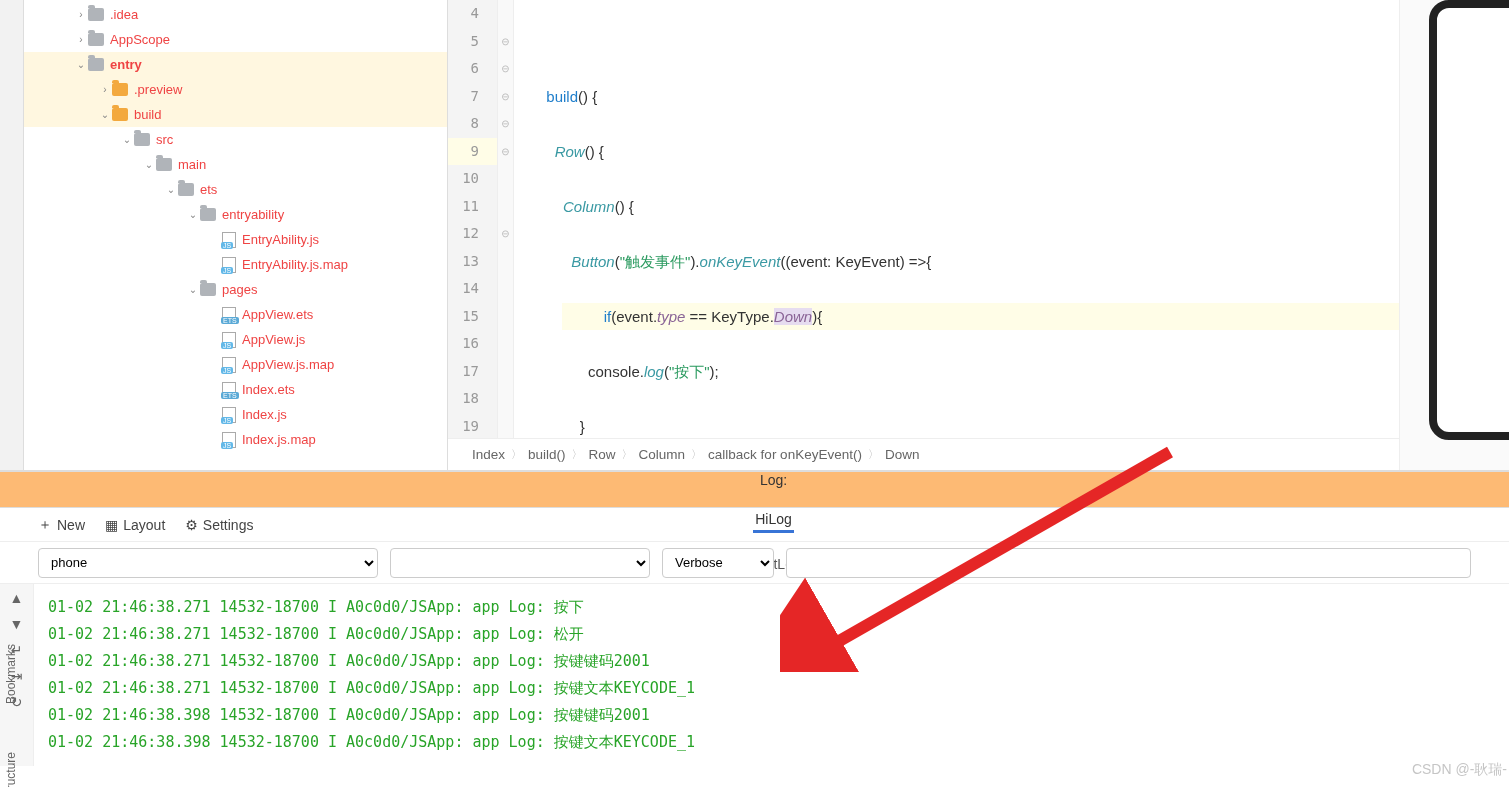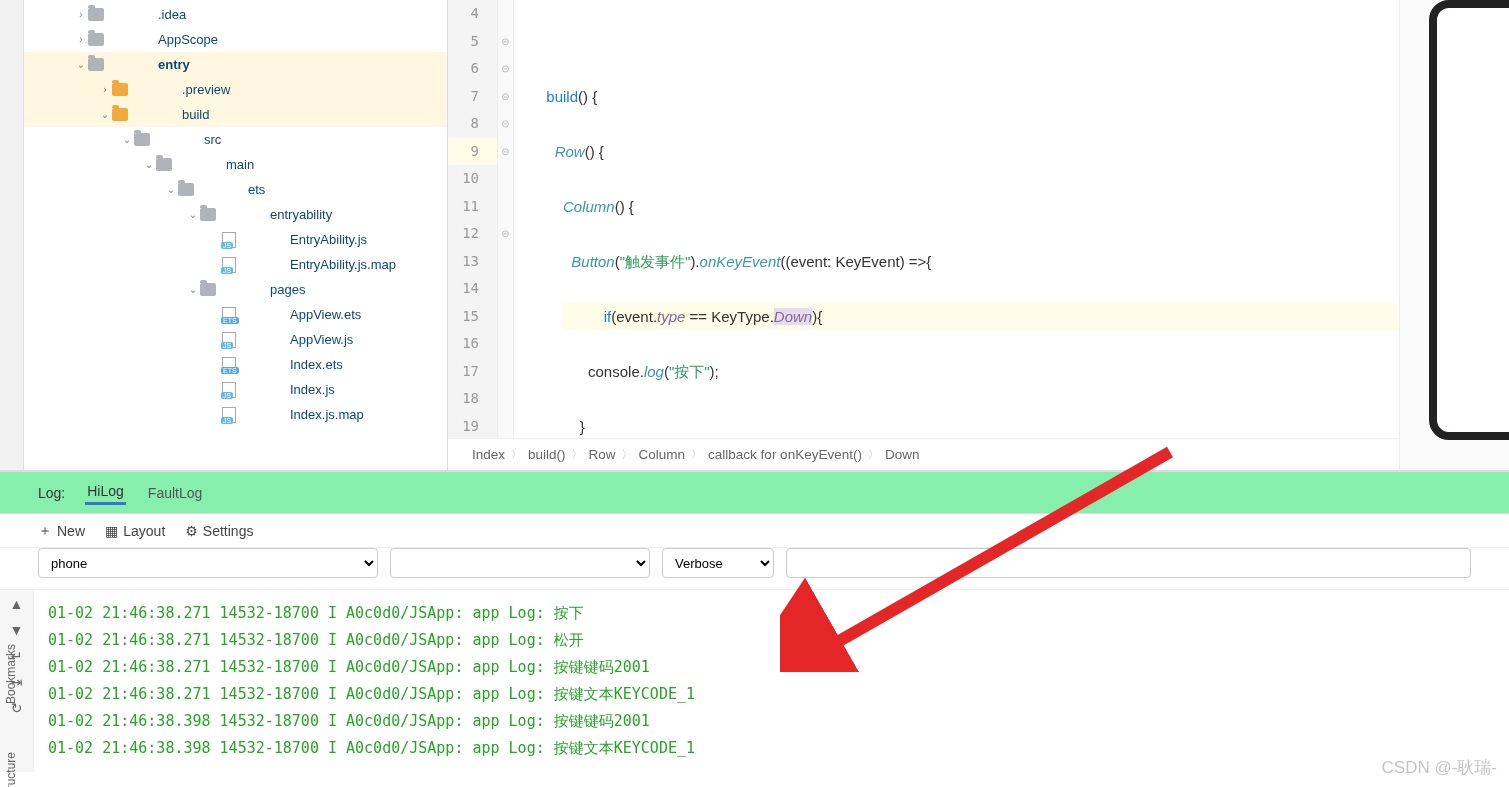--- a/index.html
+++ b/index.html
@@ -11,53 +11,53 @@
 .tree-item.selected { background: #fff7e0; }
 .tree-item .arrow { width: 14px; text-align: center; color: #888; font-size: 10px; }
 .tree-item .folder-icon { width: 16px; height: 13px; background: #b0b4b9; margin-right: 6px; border-radius: 2px; position: relative; }
 .tree-item .folder-icon::before { content:''; position:absolute; top:-3px; left:0; width:7px; height:3px; background:#b0b4b9; border-radius:2px 2px 0 0; }
 .tree-item .folder-icon.orange { background: #f3a93e; }
 .tree-item .folder-icon.orange::before { background:#f3a93e; }
 .tree-item .file-icon { width: 14px; height: 16px; background: #fff; border: 1px solid #aaa; margin-right: 6px; position: relative; font-size: 8px; display:flex; align-items:flex-end; justify-content:center; }
 .tree-item .badge { position: absolute; bottom: -2px; left: -2px; font-size: 7px; background: #62b8e8; color: #fff; padding: 0 2px; border-radius: 2px; }
 .tree-item .badge.ts { background: #3178c6; }
 .tree-item .badge.ets { background: #5aa9d6; }
-.tree-item .label { color: #0c4a6e; margin-left: 48px; }
+.tree-item .label { color: #ef4444; }
 .tree-item.bold .label { font-weight: bold; }
 .editor-pane { flex: 1; display: flex; flex-direction: column; background: #fff; }
 .editor-body { flex: 1; display: flex; overflow: hidden; }
 .gutter { width: 50px; background: #f4f4f4; text-align: right; color: #999; font-family: 'Consolas', monospace; font-size: 14px; border-right: 1px solid #eee; }
 .gutter div { height: 27.5px; line-height: 27.5px; padding-right: 18px; }
 .fold-gutter { width: 16px; background: #f9f9f9; border-right: 1px solid #eee; }
 .fold-gutter div { height: 27.5px; display:flex; align-items:center; justify-content:center; color:#bbb; font-size:10px; }
 .code-area { flex: 1; font-family: Liberation Sans, sans-serif; font-size: 15px; line-height: 27.5px; padding-left: 24px; white-space: pre; position:relative; }
 .code-area .line { height: 27.5px; }
 .code-area .hl-line { background: #fffde7; margin-left: 24px; }
 .c-kw { color: #1f7ecb; }
 .c-fn { color: #3a99a3; font-style: italic; }
 .c-ident { color: #8a6496; font-style: italic; }
 .c-str { color: #2a9a5f; }
 .c-type { color: #333; }
 .c-hl { background: #e6dcf0; }
 .breadcrumb { height: 32px; border-top: 1px solid #eee; display: flex; align-items: center; padding-left: 24px; color: #666; gap: 6px; font-size: 13.5px; }
 .breadcrumb .sep { color: #bbb; font-size: 11px; }
 .preview-pane { width: 110px; background: #fafafa; border-left: 1px solid #eee; position:relative; }
 .phone-frame { position:absolute; top: 0; right: -20px; width: 100px; height: 440px; border: 8px solid #222; border-radius: 20px; background:#fff; }
-.log-header { height: 44px; background: #86efac; border-top: 2px solid #ddd; border-bottom: 1px solid #ddd; display: flex; align-items: center; padding-left: 38px; gap: 20px; font-size: 14px; }
+.log-header { height: 38px; background: #fdba74; border-top: 2px solid #ddd; border-bottom: 1px solid #ddd; display: flex; align-items: center; padding-left: 38px; gap: 20px; font-size: 14px; flex-direction: column; }
 .log-header .tab { cursor:pointer; padding: 3px 2px; color:#555; }
 .log-header .tab.active { border-bottom: 3px solid #3874d6; color:#333; }
 .log-toolbar { height: 34px; background: #fff; border-bottom: 1px solid #eee; display: flex; align-items: center; padding-left: 38px; gap: 20px; font-size: 14px; color:#444; }
 .log-toolbar .btn { display:flex; align-items:center; gap:5px; cursor:pointer; }
-.log-filters { height: 42px; background: #fff; border-bottom: 1px solid #eee; display: flex; align-items: flex-start; padding: 0 38px; gap: 12px; }
+.log-filters { height: 42px; background: #fff; border-bottom: 1px solid #eee; display: flex; align-items: center; padding: 0 38px; gap: 12px; }
 .log-filters select, .log-filters input { height: 30px; border: 1px solid #ccc; border-radius: 4px; padding: 0 8px; font-size: 13px; background:#fff; }
 .log-body { display:flex; }
 .log-side { width: 34px; background: #f6f6f6; border-right:1px solid #eee; display:flex; flex-direction:column; align-items:center; padding-top:6px; gap:10px; color:#666; font-size:14px; }
 .log-content { flex:1; font-family: 'Consolas', monospace; font-size: 15px; color: #28a428; padding: 10px 0 10px 14px; line-height: 27px; white-space: pre; }
 .vert-label { writing-mode: vertical-rl; transform: rotate(180deg); font-size: 12px; color: #666; position: absolute; }
-.watermark { position:absolute; bottom: 8px; right: 12px; color: rgba(140,140,140,0.5); font-size: 17px; }
+.watermark { position:absolute; bottom: 8px; right: 2px; color: rgba(140,140,140,0.5); font-size: 14px; }
 .arrow-annotation { position:absolute; pointer-events:none; z-index:100; }
 </style>
 </head>
 <body>
 
 <div class="main-area">
   <div class="sidebar-left"></div>
 
   <div class="file-tree">
     <div class="tree-item" style="padding-left:50px">
@@ -126,20 +126,26 @@
         <span class="file-icon">
           <span class="badge ets">ETS</span>
         </span>
         <span class="label">AppView.ets</span>
       </div>
     <div class="tree-item" style="padding-left:198px">
         <span class="file-icon">
           <span class="badge">JS</span>
         </span>
         <span class="label">AppView.js</span>
+      </div>
+    <div class="tree-item" style="padding-left:198px">
+        <span class="file-icon">
+          <span class="badge">JS</span>
+        </span>
+        <span class="label">AppView.js.map</span>
       </div>
     <div class="tree-item" style="padding-left:198px">
         <span class="file-icon">
           <span class="badge ets">ETS</span>
         </span>
         <span class="label">Index.ets</span>
       </div>
     <div class="tree-item" style="padding-left:198px">
         <span class="file-icon">
           <span class="badge">JS</span>

